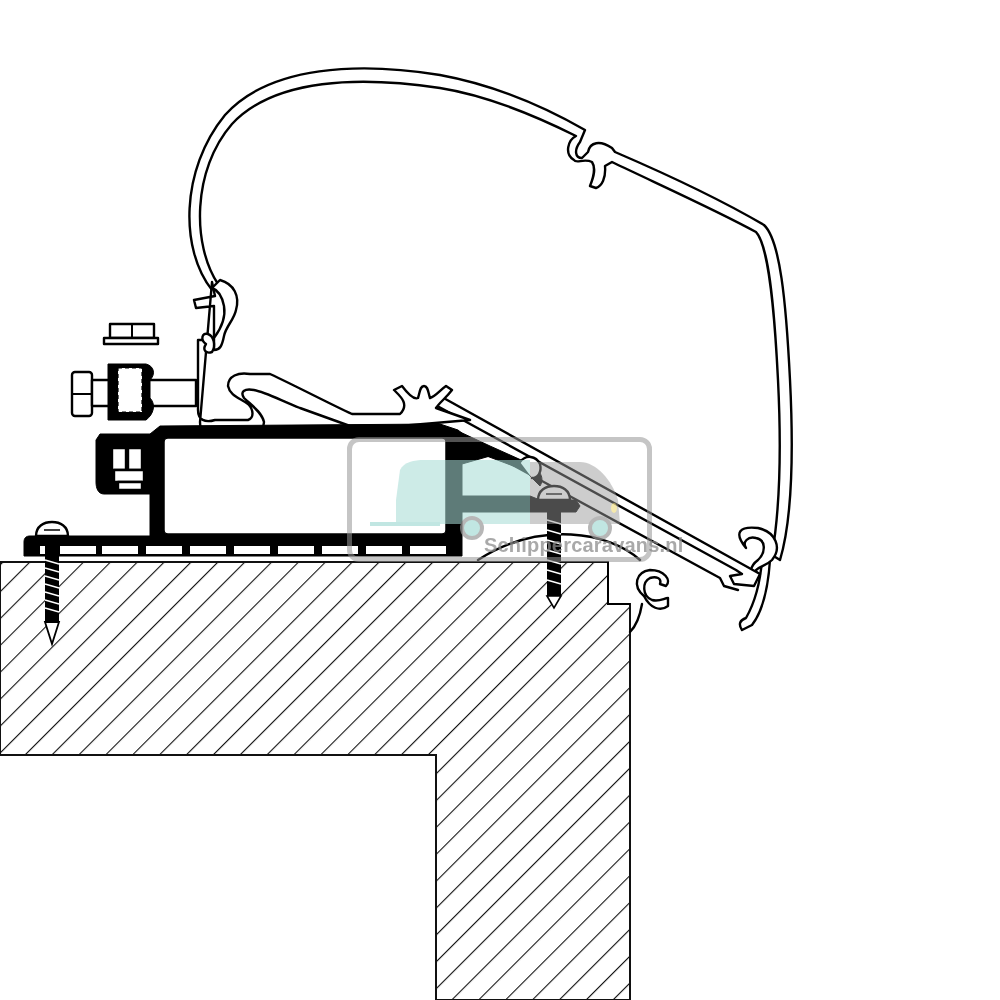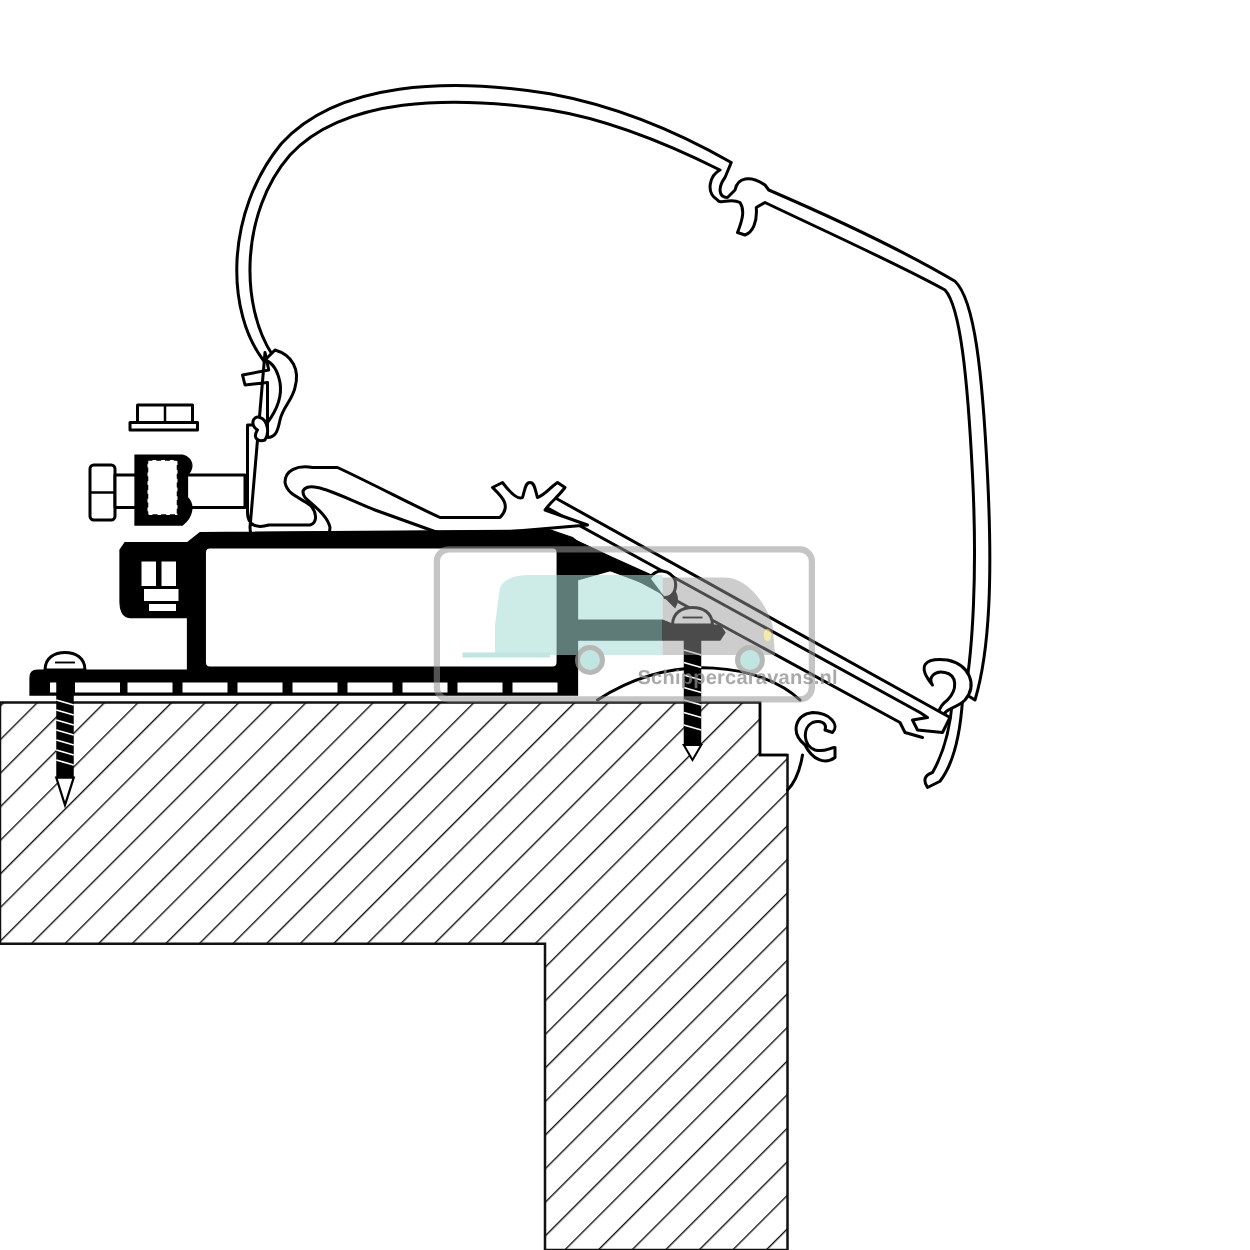--- a/index.html
+++ b/index.html
@@ -5,21 +5,21 @@
     html, body { margin: 0; padding: 0; background: #ffffff; }
     body { width: 1000px; height: 1000px; overflow: hidden; position: relative;
            font-family: "Liberation Sans", sans-serif; }
     #diagram { position: absolute; left: 0; top: 0; width: 1000px; height: 1000px; }
     .ol { fill: #ffffff; stroke: #000; stroke-width: 2.4; stroke-linejoin: round; stroke-linecap: round; }
     .solid { fill: #000; stroke: #000; stroke-width: 1; }
     .hatch-fill { fill: url(#hatch); stroke: #111; stroke-width: 2; }
     .watermark { position: absolute; left: 347px; top: 437px; width: 305px; height: 125px;
                  box-sizing: border-box; border: 5px solid rgba(150,150,150,0.55);
                  border-radius: 12px; pointer-events: none; }
-    .wm-text { position: absolute; left: 510px; top: 534px; font-size: 16px; font-weight: bold;
+    .wm-text { position: absolute; left: 484px; top: 534px; font-size: 20px; font-weight: bold;
                color: rgba(140,140,140,0.75); letter-spacing: 0.2px; white-space: nowrap; }
   </style>
 </head>
 <body>
 
 <svg id="diagram" viewBox="0 0 1000 1000" xmlns="http://www.w3.org/2000/svg">
   <defs>
     <pattern id="hatch" patternUnits="userSpaceOnUse" width="19" height="19" patternTransform="rotate(45)">
       <rect width="19" height="19" fill="#fff"></rect>
       <line x1="0" y1="0" x2="0" y2="19" stroke="#111" stroke-width="2.2"></line>

